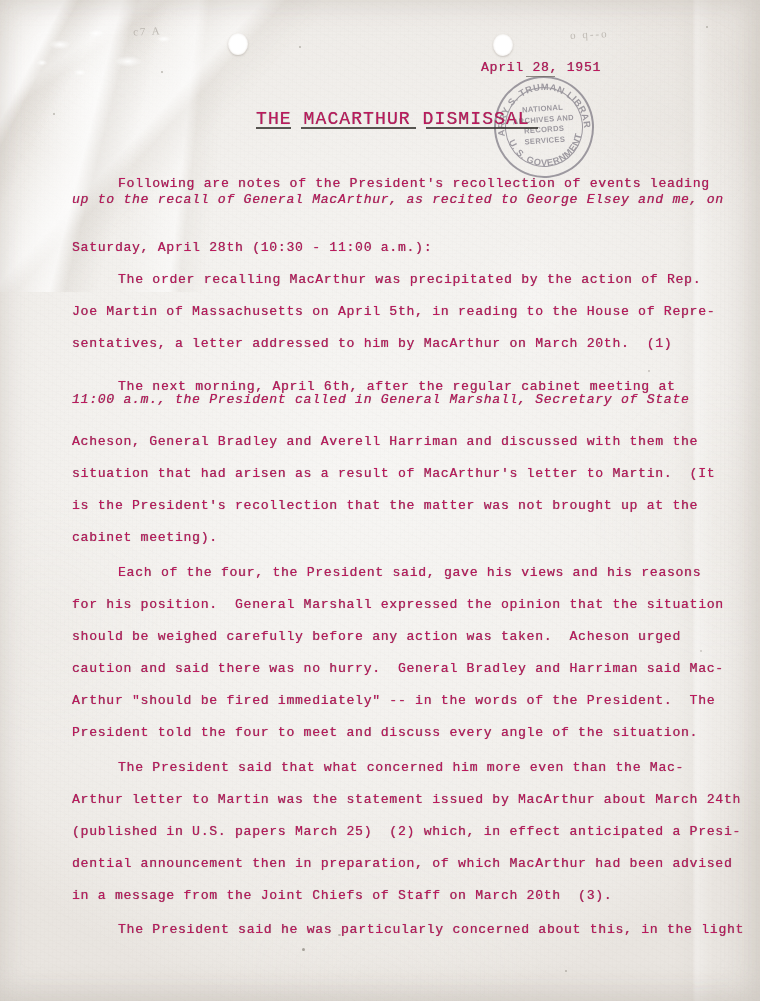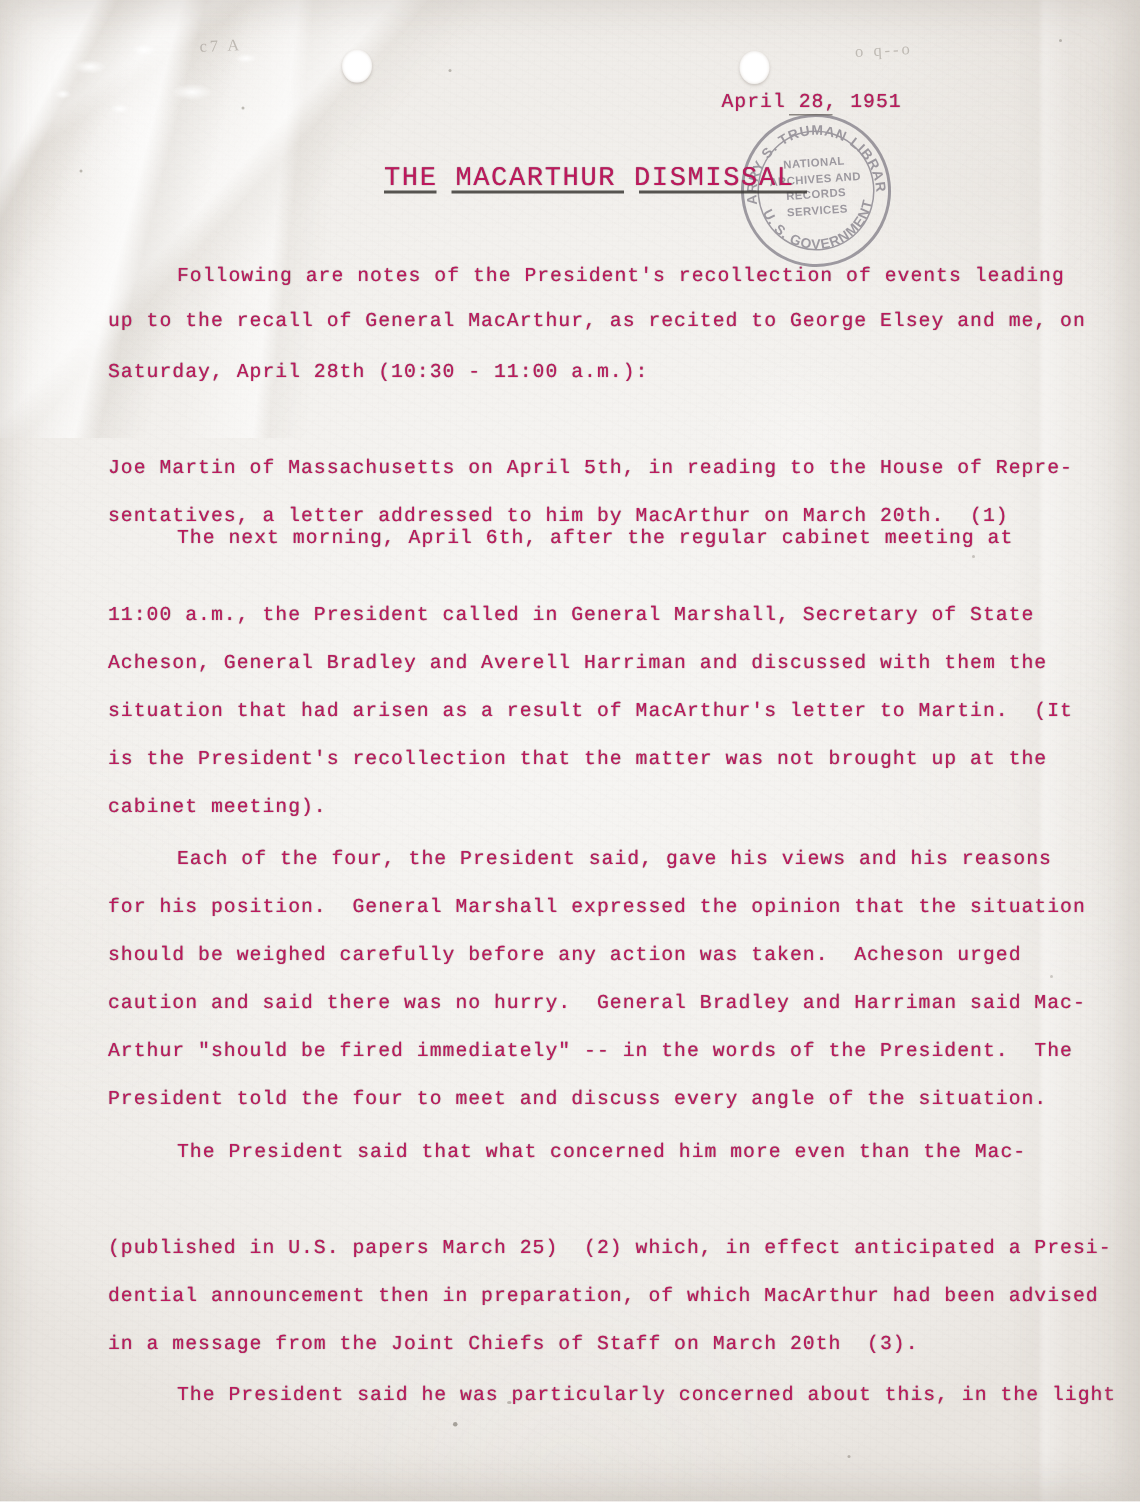--- a/index.html
+++ b/index.html
@@ -249,41 +249,43 @@
   <div class="date-underline"></div>
 
   <div class="doc-text doc-title">THE MACARTHUR DISMISSAL</div>
   <div class="title-underlines">
     <span style="left:0px;   width:35px;"></span>
     <span style="left:45px;  width:115px;"></span>
     <span style="left:170px; width:112px;"></span>
   </div>
 
   <div class="doc-text ln" style="top:176px;left:118px;">Following are notes of the President's recollection of events leading</div>
-  <div class="doc-text ln" style="top:206px;">up to the recall of General MacArthur, as recited to George Elsey and me, on</div>
+  <div class="doc-text ln" style="top:192px;font-style:italic;">up to the recall of General MacArthur, as recited to George Elsey and me, on</div>
   <div class="doc-text ln" style="top:240px;">Saturday, April 28th (10:30 - 11:00 a.m.):</div>
 
+  <div class="doc-text ln" style="top:272px;left:118px;">The order recalling MacArthur was precipitated by the action of Rep.</div>
   <div class="doc-text ln" style="top:304px;">Joe Martin of Massachusetts on April 5th, in reading to the House of Repre-</div>
   <div class="doc-text ln" style="top:336px;">sentatives, a letter addressed to him by MacArthur on March 20th.  (1)</div>
 
-  <div class="doc-text ln" style="top:351px;left:118px;">The next morning, April 6th, after the regular cabinet meeting at</div>
-  <div class="doc-text ln" style="top:402px;">11:00 a.m., the President called in General Marshall, Secretary of State</div>
+  <div class="doc-text ln" style="top:379px;left:118px;">The next morning, April 6th, after the regular cabinet meeting at</div>
+  <div class="doc-text ln" style="top:392px;font-style:italic;">11:00 a.m., the President called in General Marshall, Secretary of State</div>
   <div class="doc-text ln" style="top:434px;">Acheson, General Bradley and Averell Harriman and discussed with them the</div>
   <div class="doc-text ln" style="top:466px;text-align:right;">situation that had arisen as a result of MacArthur's letter to Martin.  (It</div>
   <div class="doc-text ln" style="top:498px;">is the President's recollection that the matter was not brought up at the</div>
   <div class="doc-text ln" style="top:530px;">cabinet meeting).</div>
 
   <div class="doc-text ln" style="top:597px;">for his position.  General Marshall expressed the opinion that the situation</div>
   <div class="doc-text ln" style="top:565px;left:118px;">Each of the four, the President said, gave his views and his reasons</div>
   <div class="doc-text ln" style="top:629px;">should be weighed carefully before any action was taken.  Acheson urged</div>
   <div class="doc-text ln" style="top:661px;">caution and said there was no hurry.  General Bradley and Harriman said Mac-</div>
   <div class="doc-text ln" style="top:693px;">Arthur "should be fired immediately" -- in the words of the President.  The</div>
   <div class="doc-text ln" style="top:725px;">President told the four to meet and discuss every angle of the situation.</div>
 
   <div class="doc-text ln" style="top:760px;left:118px;">The President said that what concerned him more even than the Mac-</div>
+  <div class="doc-text ln" style="top:792px;">Arthur letter to Martin was the statement issued by MacArthur about March 24th</div>
   <div class="doc-text ln" style="top:824px;text-align:center;">(published in U.S. papers March 25)  (2) which, in effect anticipated a Presi-</div>
   <div class="doc-text ln" style="top:856px;">dential announcement then in preparation, of which MacArthur had been advised</div>
   <div class="doc-text ln" style="top:888px;">in a message from the Joint Chiefs of Staff on March 20th  (3).</div>
 
   <div class="doc-text ln" style="top:922px;left:118px;">The President said he was particularly concerned about this, in the light</div>
 
   <div class="edge-shade"></div>
 </div>
 
 </body></html>

